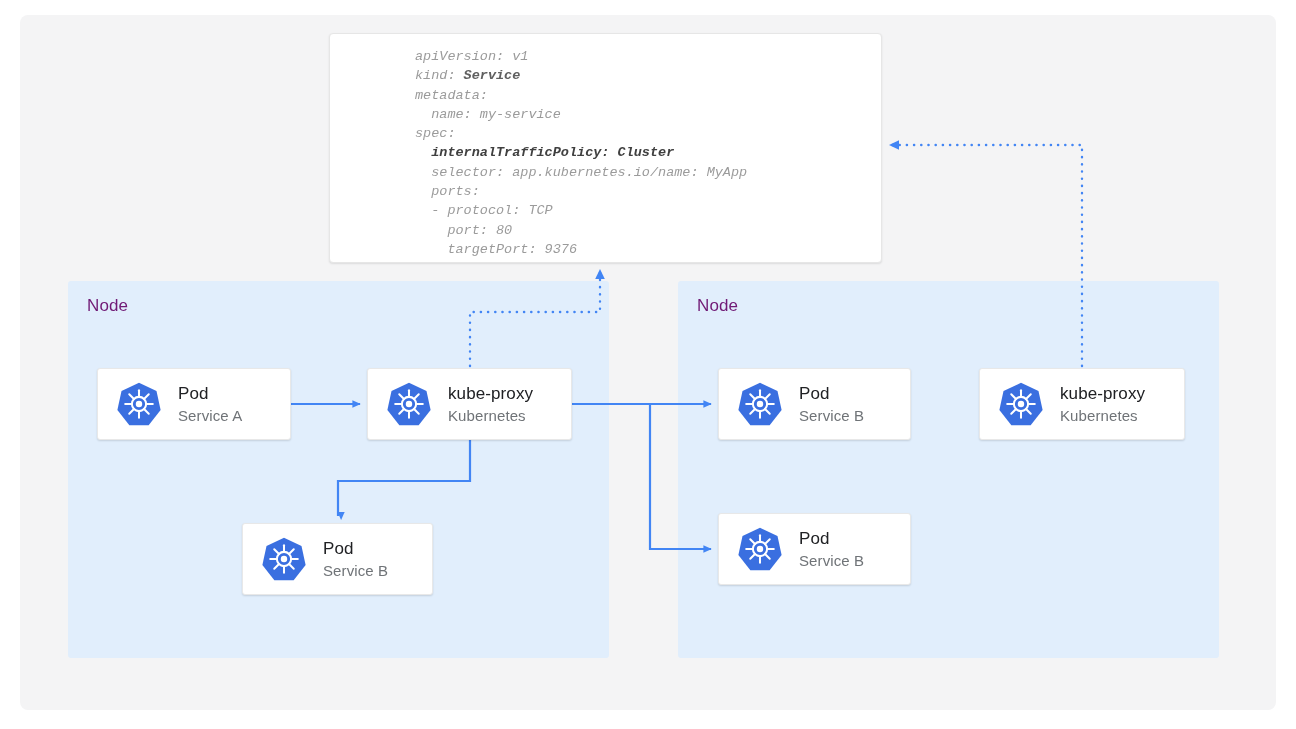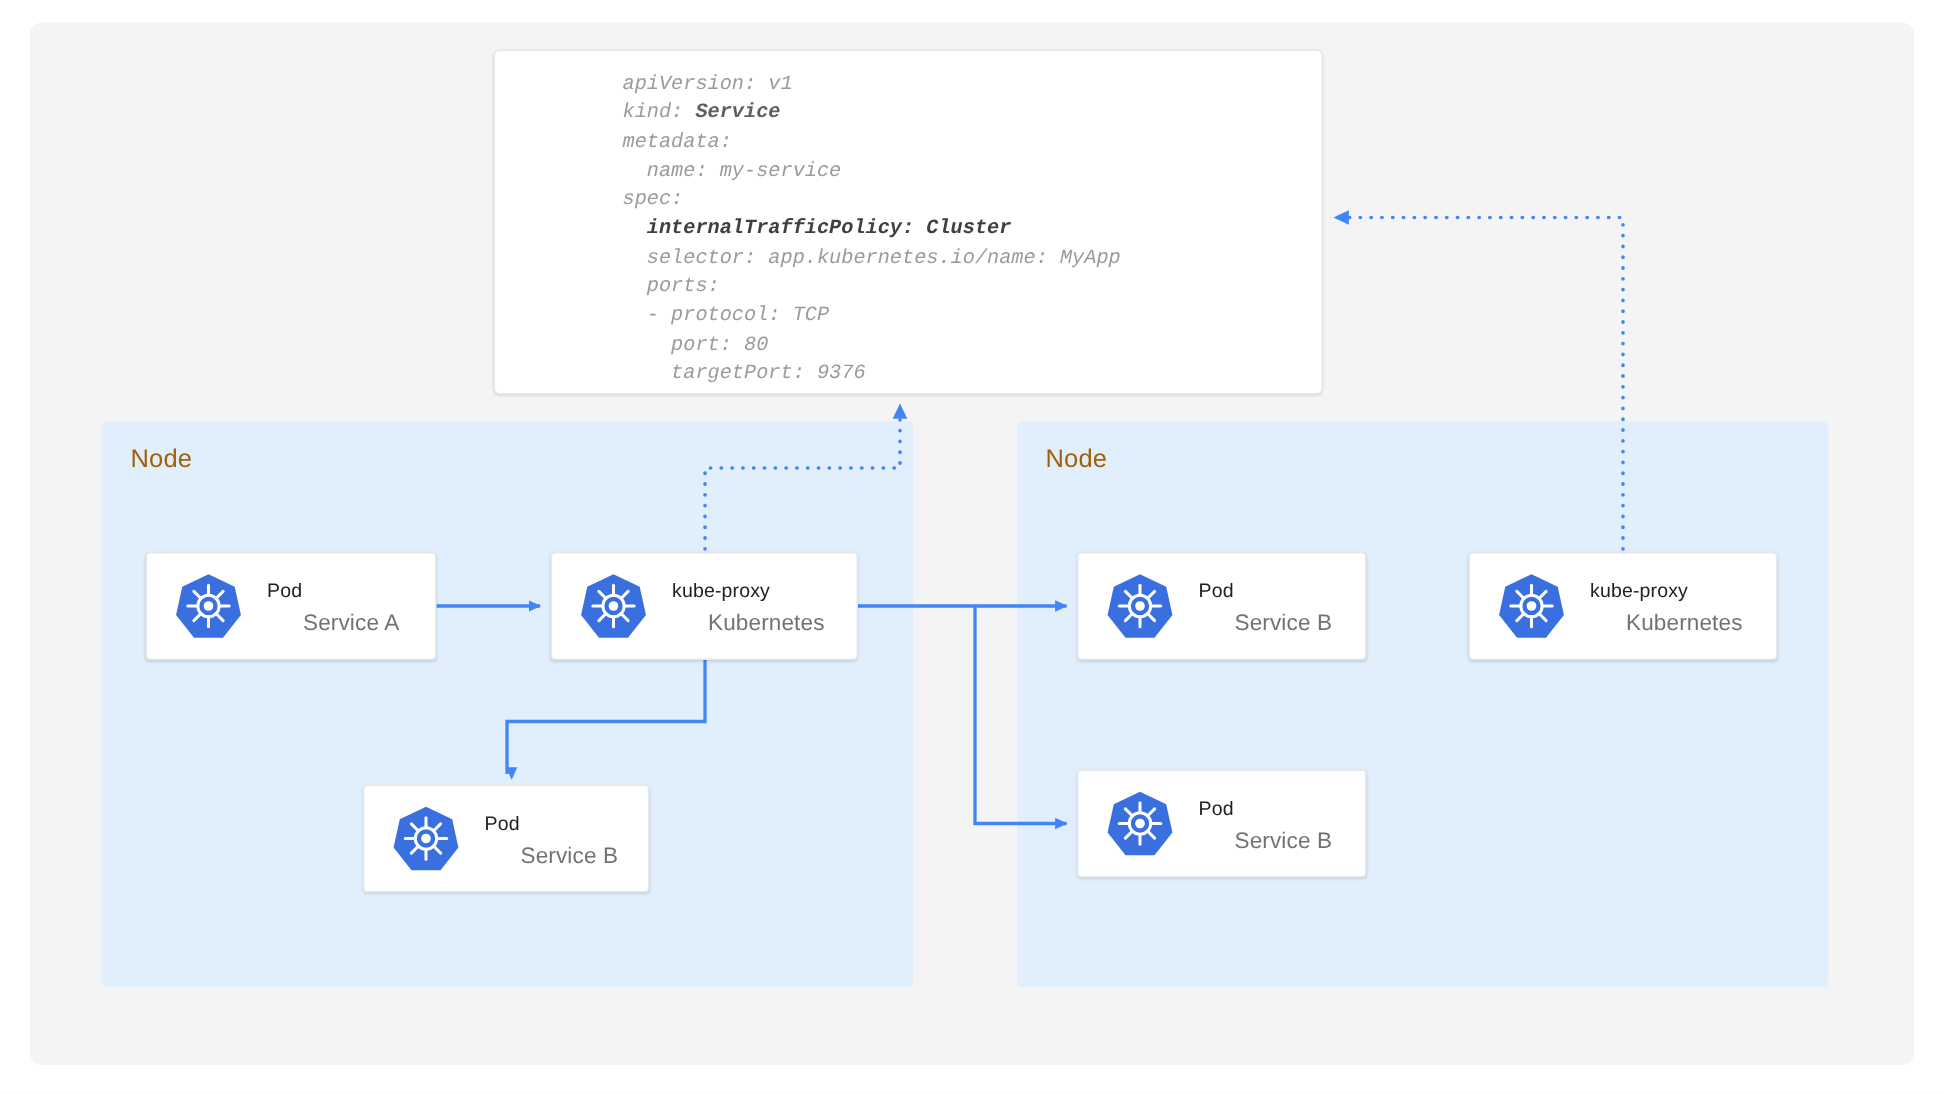--- a/index.html
+++ b/index.html
@@ -65,21 +65,21 @@
     border-radius: 3px;
   }
   #node-left  { left: 68px;  top: 281px; width: 541px; height: 377px; }
   #node-right { left: 678px; top: 281px; width: 541px; height: 377px; }
 
   .node-label {
     position: absolute;
     left: 19px;
     top: 15px;
     font-size: 17px;
-    color: #a16207;
+    color: #701a75;
     letter-spacing: 0.1px;
   }
 
   
   .entity {
     position: absolute;
     background: #ffffff;
     border: 1px solid #e8e8e8;
     border-radius: 3px;
     box-shadow: 0 1px 2px rgba(0,0,0,0.13);
@@ -90,31 +90,30 @@
   .entity .k8s-logo {
     flex: 0 0 auto;
     margin-left: 18px;
     margin-right: 16px;
     width: 46px;
     height: 46px;
     display: block;
   }
   .entity .etext { display: flex; flex-direction: column; justify-content: center; }
   .entity .etitle {
-    font-size: 13px;
+    font-size: 17px;
     color: #202124;
     line-height: 22px;
     letter-spacing: 0.1px;
   }
   .entity .esub {
     font-size: 15px;
     color: #6f7377;
     line-height: 21px;
     letter-spacing: 0.1px;
-    margin-left: 24px;
   }
 
   #pod-a        { left: 97px;  top: 368px; width: 194px; height: 72px; }
   #kube-proxy-l { left: 367px; top: 368px; width: 205px; height: 72px; }
   #pod-b-local  { left: 242px; top: 523px; width: 191px; height: 72px; }
   #pod-b-r1     { left: 718px; top: 368px; width: 193px; height: 72px; }
   #kube-proxy-r { left: 979px; top: 368px; width: 206px; height: 72px; }
   #pod-b-r2     { left: 718px; top: 513px; width: 193px; height: 72px; }
 
   

